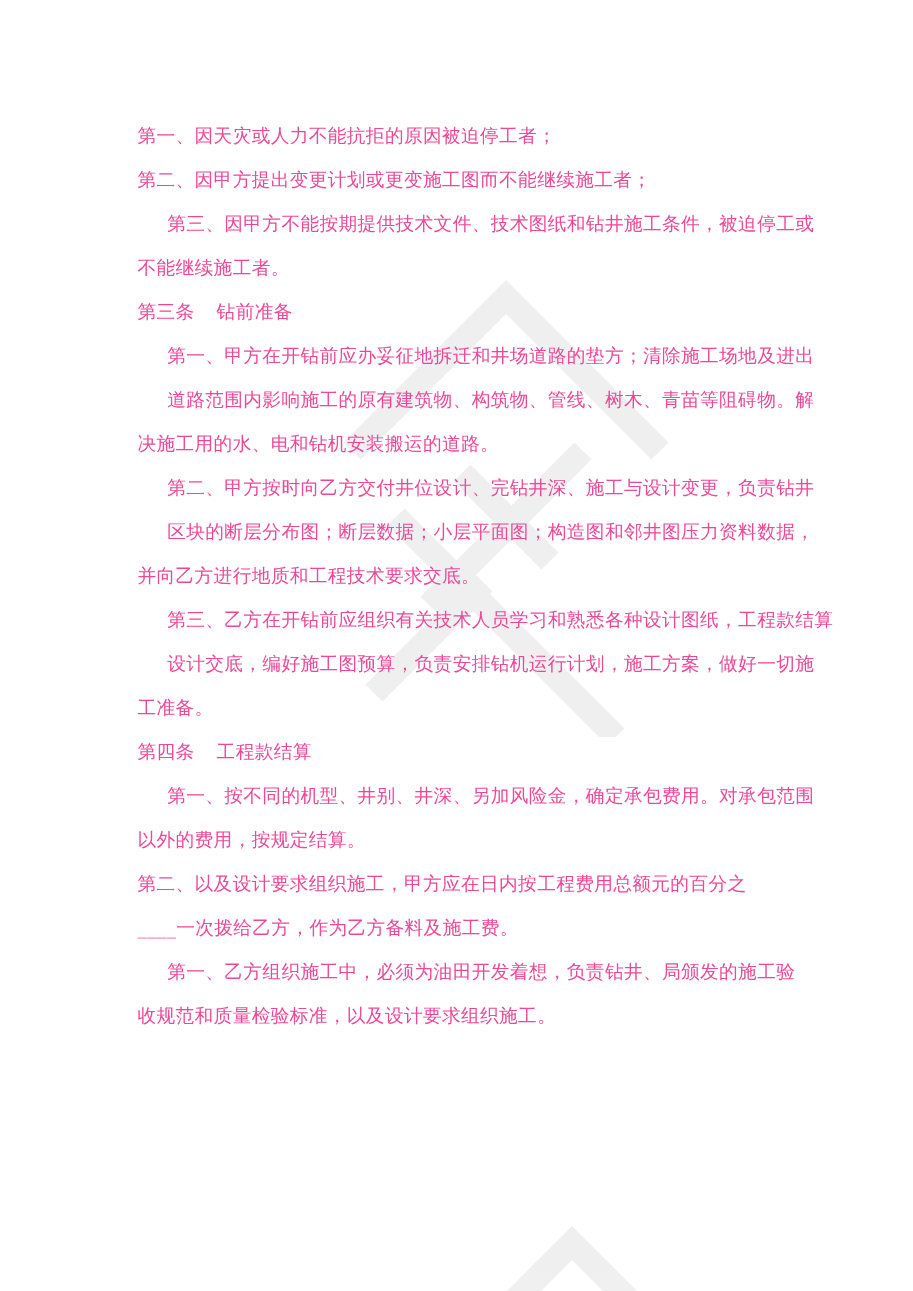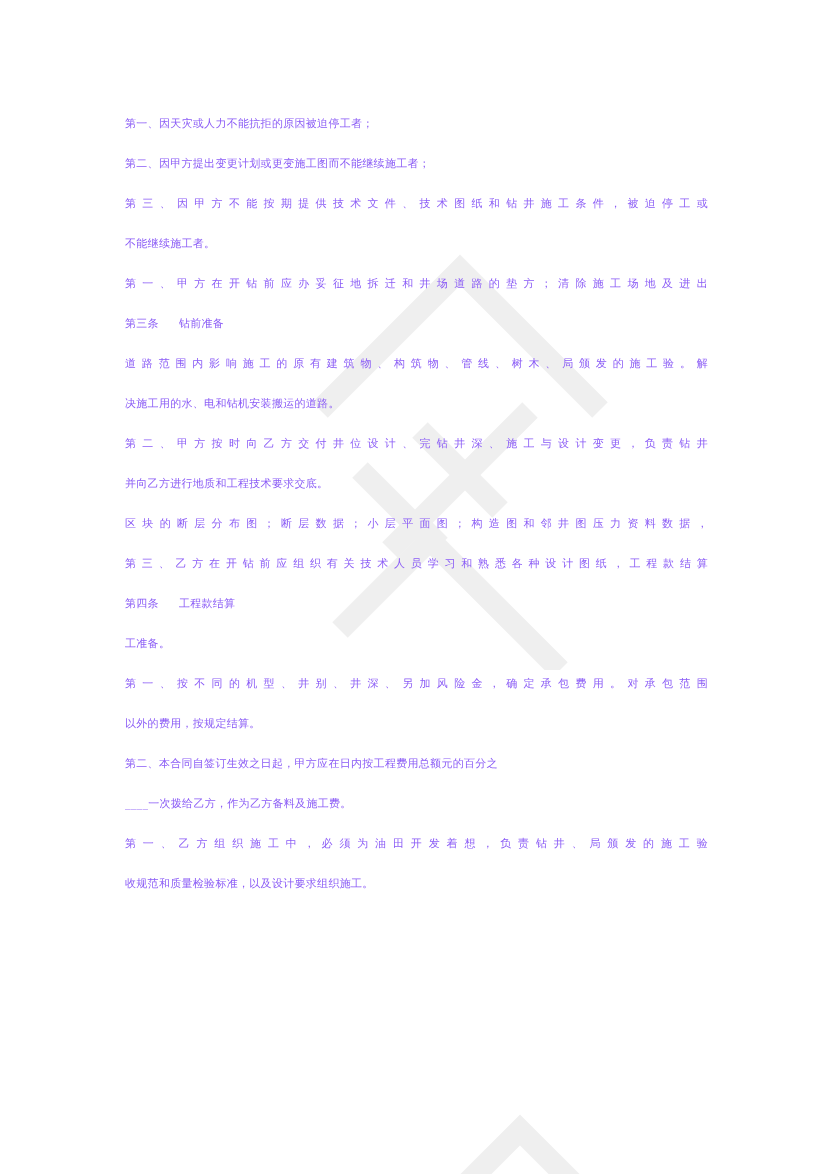--- a/index.html
+++ b/index.html
@@ -29,30 +29,31 @@
     }
     .wm1 { left: 300px; top: 250px; width: 320px; height: 420px; }
     .wm2 { left: 360px; top: 1110px; width: 320px; height: 200px; }
     .content {
       position: absolute;
       left: 125px;
       top: 104px;
       width: 583px;
     }
     .line {
-      font-size: 11px;
+      font-size: 17px;
       line-height: 40px;
       height: 40px;
       white-space: nowrap;
       letter-spacing: 0.3px;
-      color: #8b5cf6;
+      color: #ec4899;
     }
     .line.justify {
       text-align: justify;
       text-align-last: justify;
+      margin-left: 27px;
     }
     .heading .gap {
       display: inline-block;
       width: 20px;
     }
   </style>
 </head>
 <body>
 
 <div class="page">
@@ -73,34 +74,35 @@
       <line x1="110" y1="120" x2="210" y2="120"></line>
       <line x1="130" y1="80" x2="190" y2="180"></line>
     </g>
   </svg>
 
   <div class="content">
     <div class="line">第一、因天灾或人力不能抗拒的原因被迫停工者；</div>
     <div class="line">第二、因甲方提出变更计划或更变施工图而不能继续施工者；</div>
     <div class="line justify">第三、因甲方不能按期提供技术文件、技术图纸和钻井施工条件，被迫停工或</div>
     <div class="line">不能继续施工者。</div>
-    <div class="line justify">第一、甲方在开钻前应办妥征地拆迁和井场道路的垫方；清除施工场地及进出</div>
     <div class="line heading">
       <span>第三条</span><span class="gap"></span><span>钻前准备</span>
     </div>
-    <div class="line justify">道路范围内影响施工的原有建筑物、构筑物、管线、树木、局颁发的施工验。解</div>
+    <div class="line justify">第一、甲方在开钻前应办妥征地拆迁和井场道路的垫方；清除施工场地及进出</div>
+    <div class="line justify">道路范围内影响施工的原有建筑物、构筑物、管线、树木、青苗等阻碍物。解</div>
     <div class="line">决施工用的水、电和钻机安装搬运的道路。</div>
     <div class="line justify">第二、甲方按时向乙方交付井位设计、完钻井深、施工与设计变更，负责钻井</div>
+    <div class="line justify">区块的断层分布图；断层数据；小层平面图；构造图和邻井图压力资料数据，</div>
     <div class="line">并向乙方进行地质和工程技术要求交底。</div>
-    <div class="line justify">区块的断层分布图；断层数据；小层平面图；构造图和邻井图压力资料数据，</div>
     <div class="line justify">第三、乙方在开钻前应组织有关技术人员学习和熟悉各种设计图纸，工程款结算</div>
+    <div class="line justify">设计交底，编好施工图预算，负责安排钻机运行计划，施工方案，做好一切施</div>
+    <div class="line">工准备。</div>
     <div class="line heading">
       <span>第四条</span><span class="gap"></span><span>工程款结算</span>
     </div>
-    <div class="line">工准备。</div>
     <div class="line justify">第一、按不同的机型、井别、井深、另加风险金，确定承包费用。对承包范围</div>
     <div class="line">以外的费用，按规定结算。</div>
-    <div class="line">第二、本合同自签订生效之日起，甲方应在日内按工程费用总额元的百分之</div>
+    <div class="line">第二、以及设计要求组织施工，甲方应在日内按工程费用总额元的百分之</div>
     <div class="line">____一次拨给乙方，作为乙方备料及施工费。</div>
     <div class="line justify">第一、乙方组织施工中，必须为油田开发着想，负责钻井、局颁发的施工验</div>
     <div class="line">收规范和质量检验标准，以及设计要求组织施工。</div>
   </div>
 </div>
 
 </body></html>

